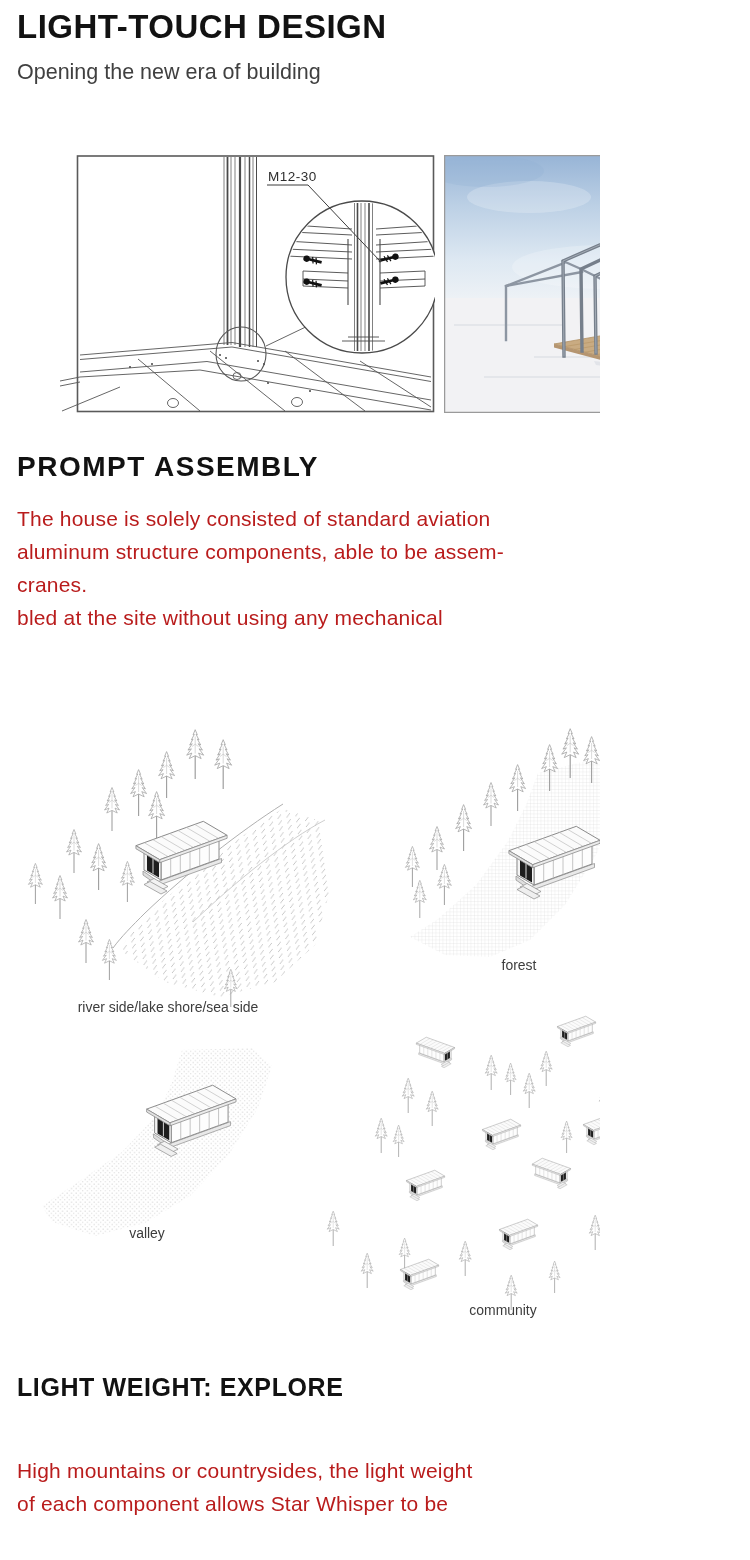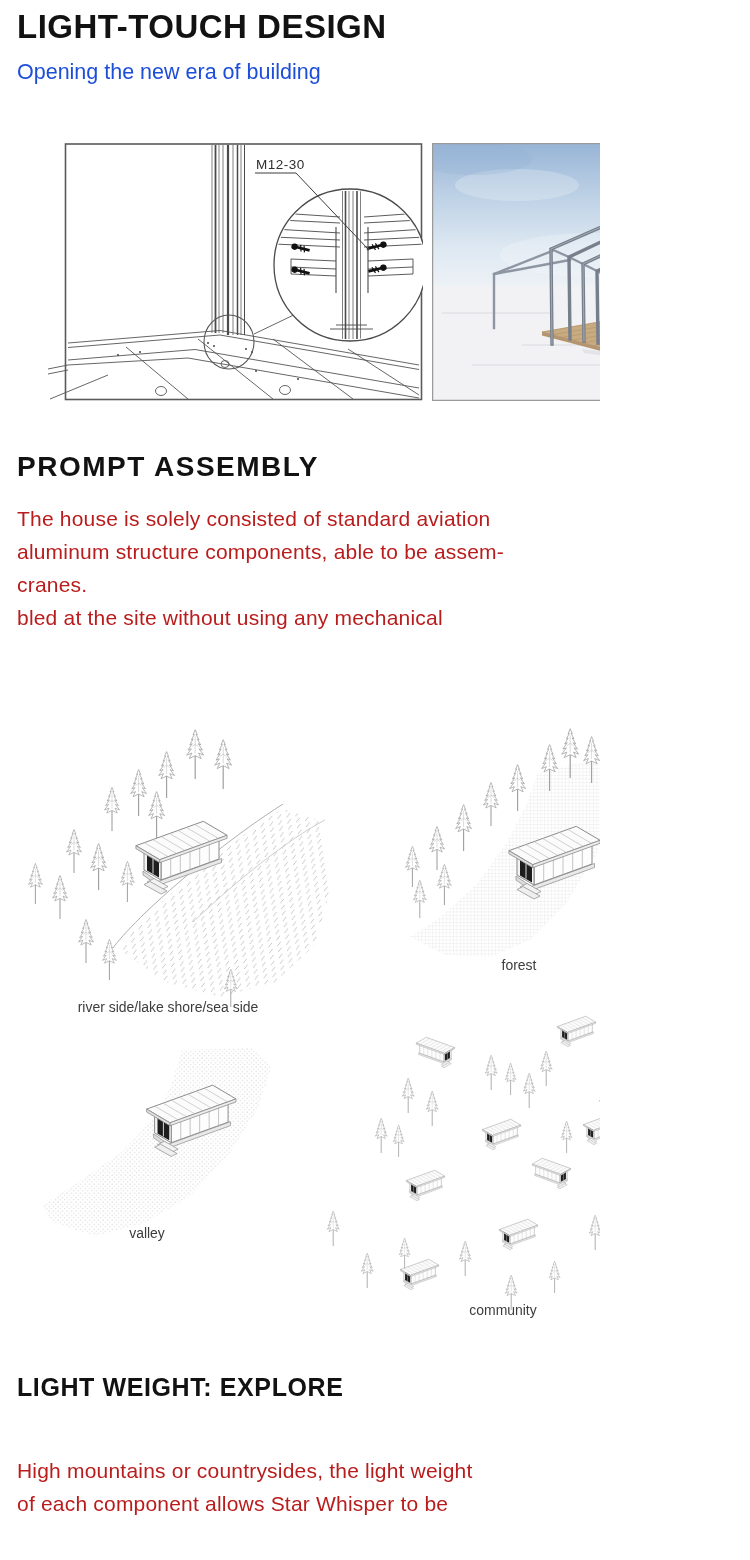--- a/index.html
+++ b/index.html
@@ -1,27 +1,27 @@
 <!DOCTYPE html>
 <html><head>
 <meta charset="utf-8">
 <style>
   html,body{margin:0;padding:0;background:#ffffff;}
   .page{position:relative;width:600px;height:1560px;background:#fff;overflow:hidden;
         font-family:"Liberation Sans",sans-serif;color:#1d1d1f;}
   .abs{position:absolute;}
   h1.title{margin:0;font-size:33px;font-weight:700;letter-spacing:.5px;color:#121212;}
-  p.subtitle{margin:0;font-size:21.5px;font-weight:400;color:#1d4ed8;}
+  p.subtitle{margin:0;font-size:21.5px;font-weight:400;color:#404040;}
   h2.sec{margin:0;font-size:28px;font-weight:700;letter-spacing:1.5px;color:#121212;line-height:30px;}
   h2.sec2{margin:0;font-size:25px;font-weight:700;letter-spacing:.6px;color:#121212;line-height:30px;}
   .body-text{font-size:21px;line-height:33px;color:#b91c1c;letter-spacing:.2px;}
   .body-text div{white-space:nowrap;}
   .site-label{position:absolute;font-size:15.5px;color:#3d3d3d;white-space:nowrap;
               transform:translateX(-50%) scaleX(.9);transform-origin:center;}
-  figure{margin:0;padding-left:48px;}
+  figure{margin:12px;padding-left:48px;}
   svg{display:block;}
 </style>
 </head>
 <body>
 
 <div class="page">
 
   <svg width="0" height="0" style="position:absolute" aria-hidden="true">
     <defs>
       <pattern id="hatch" width="9" height="6" patternUnits="userSpaceOnUse" patternTransform="rotate(-8)">

